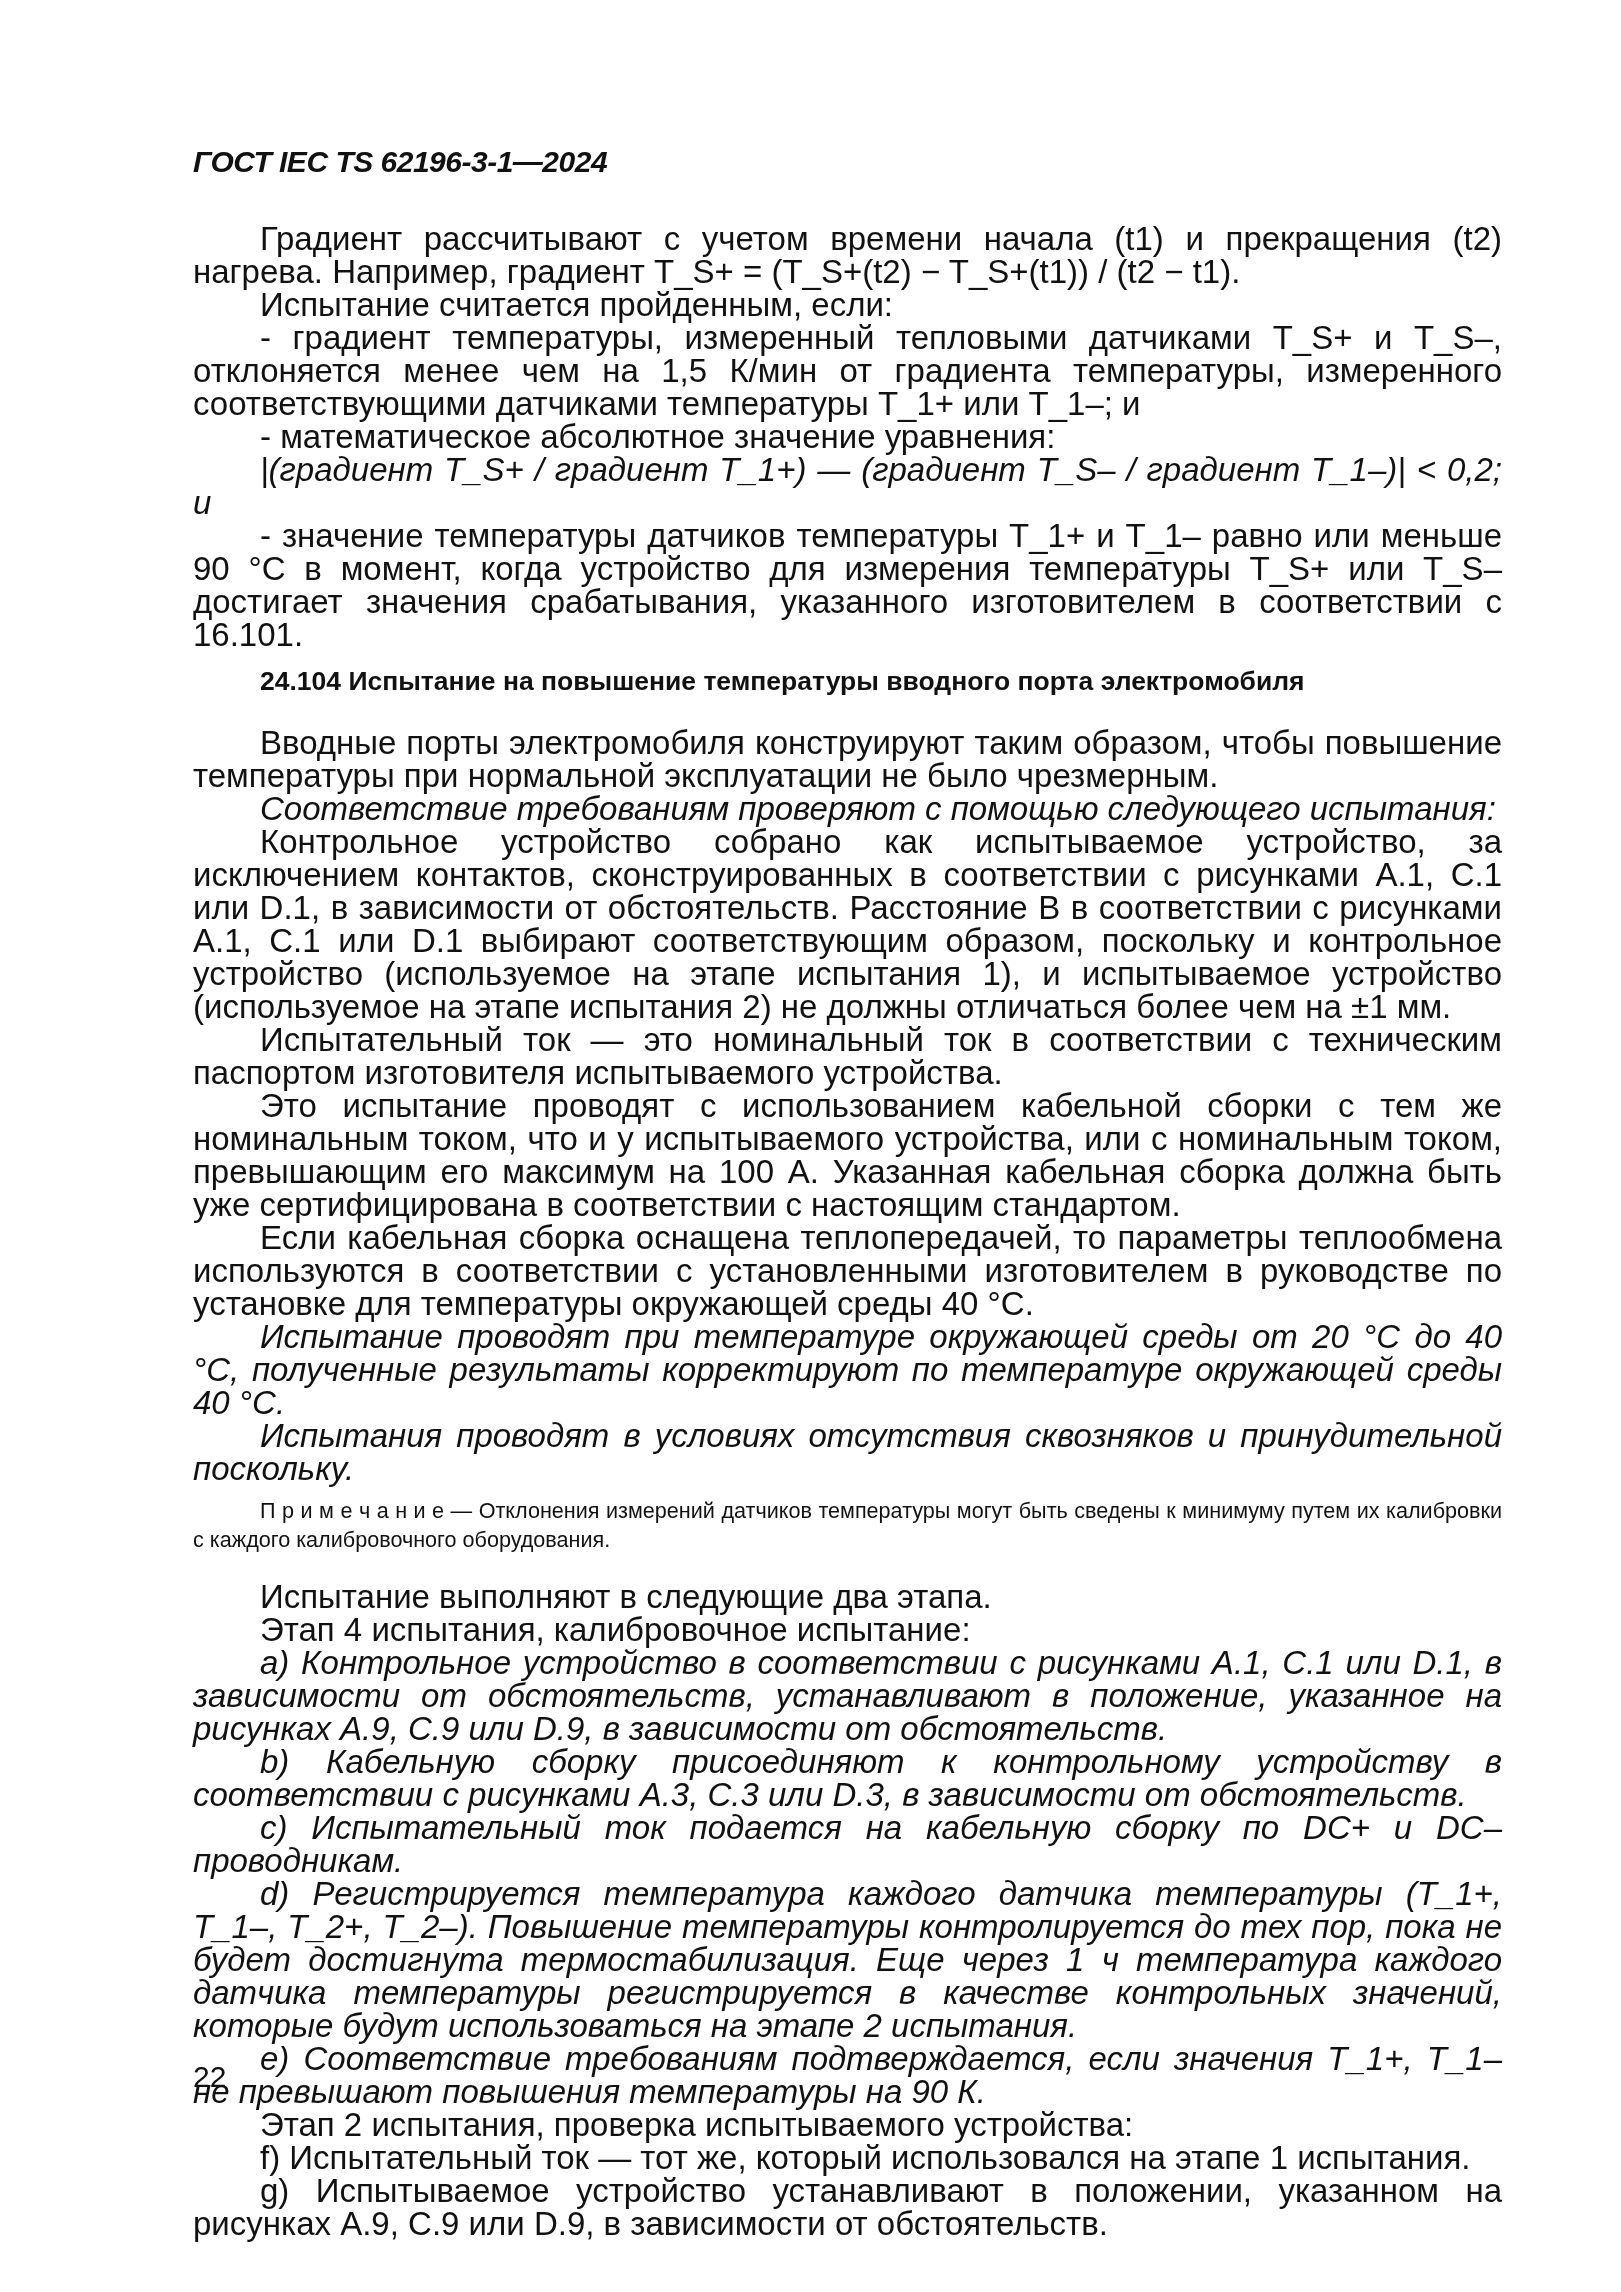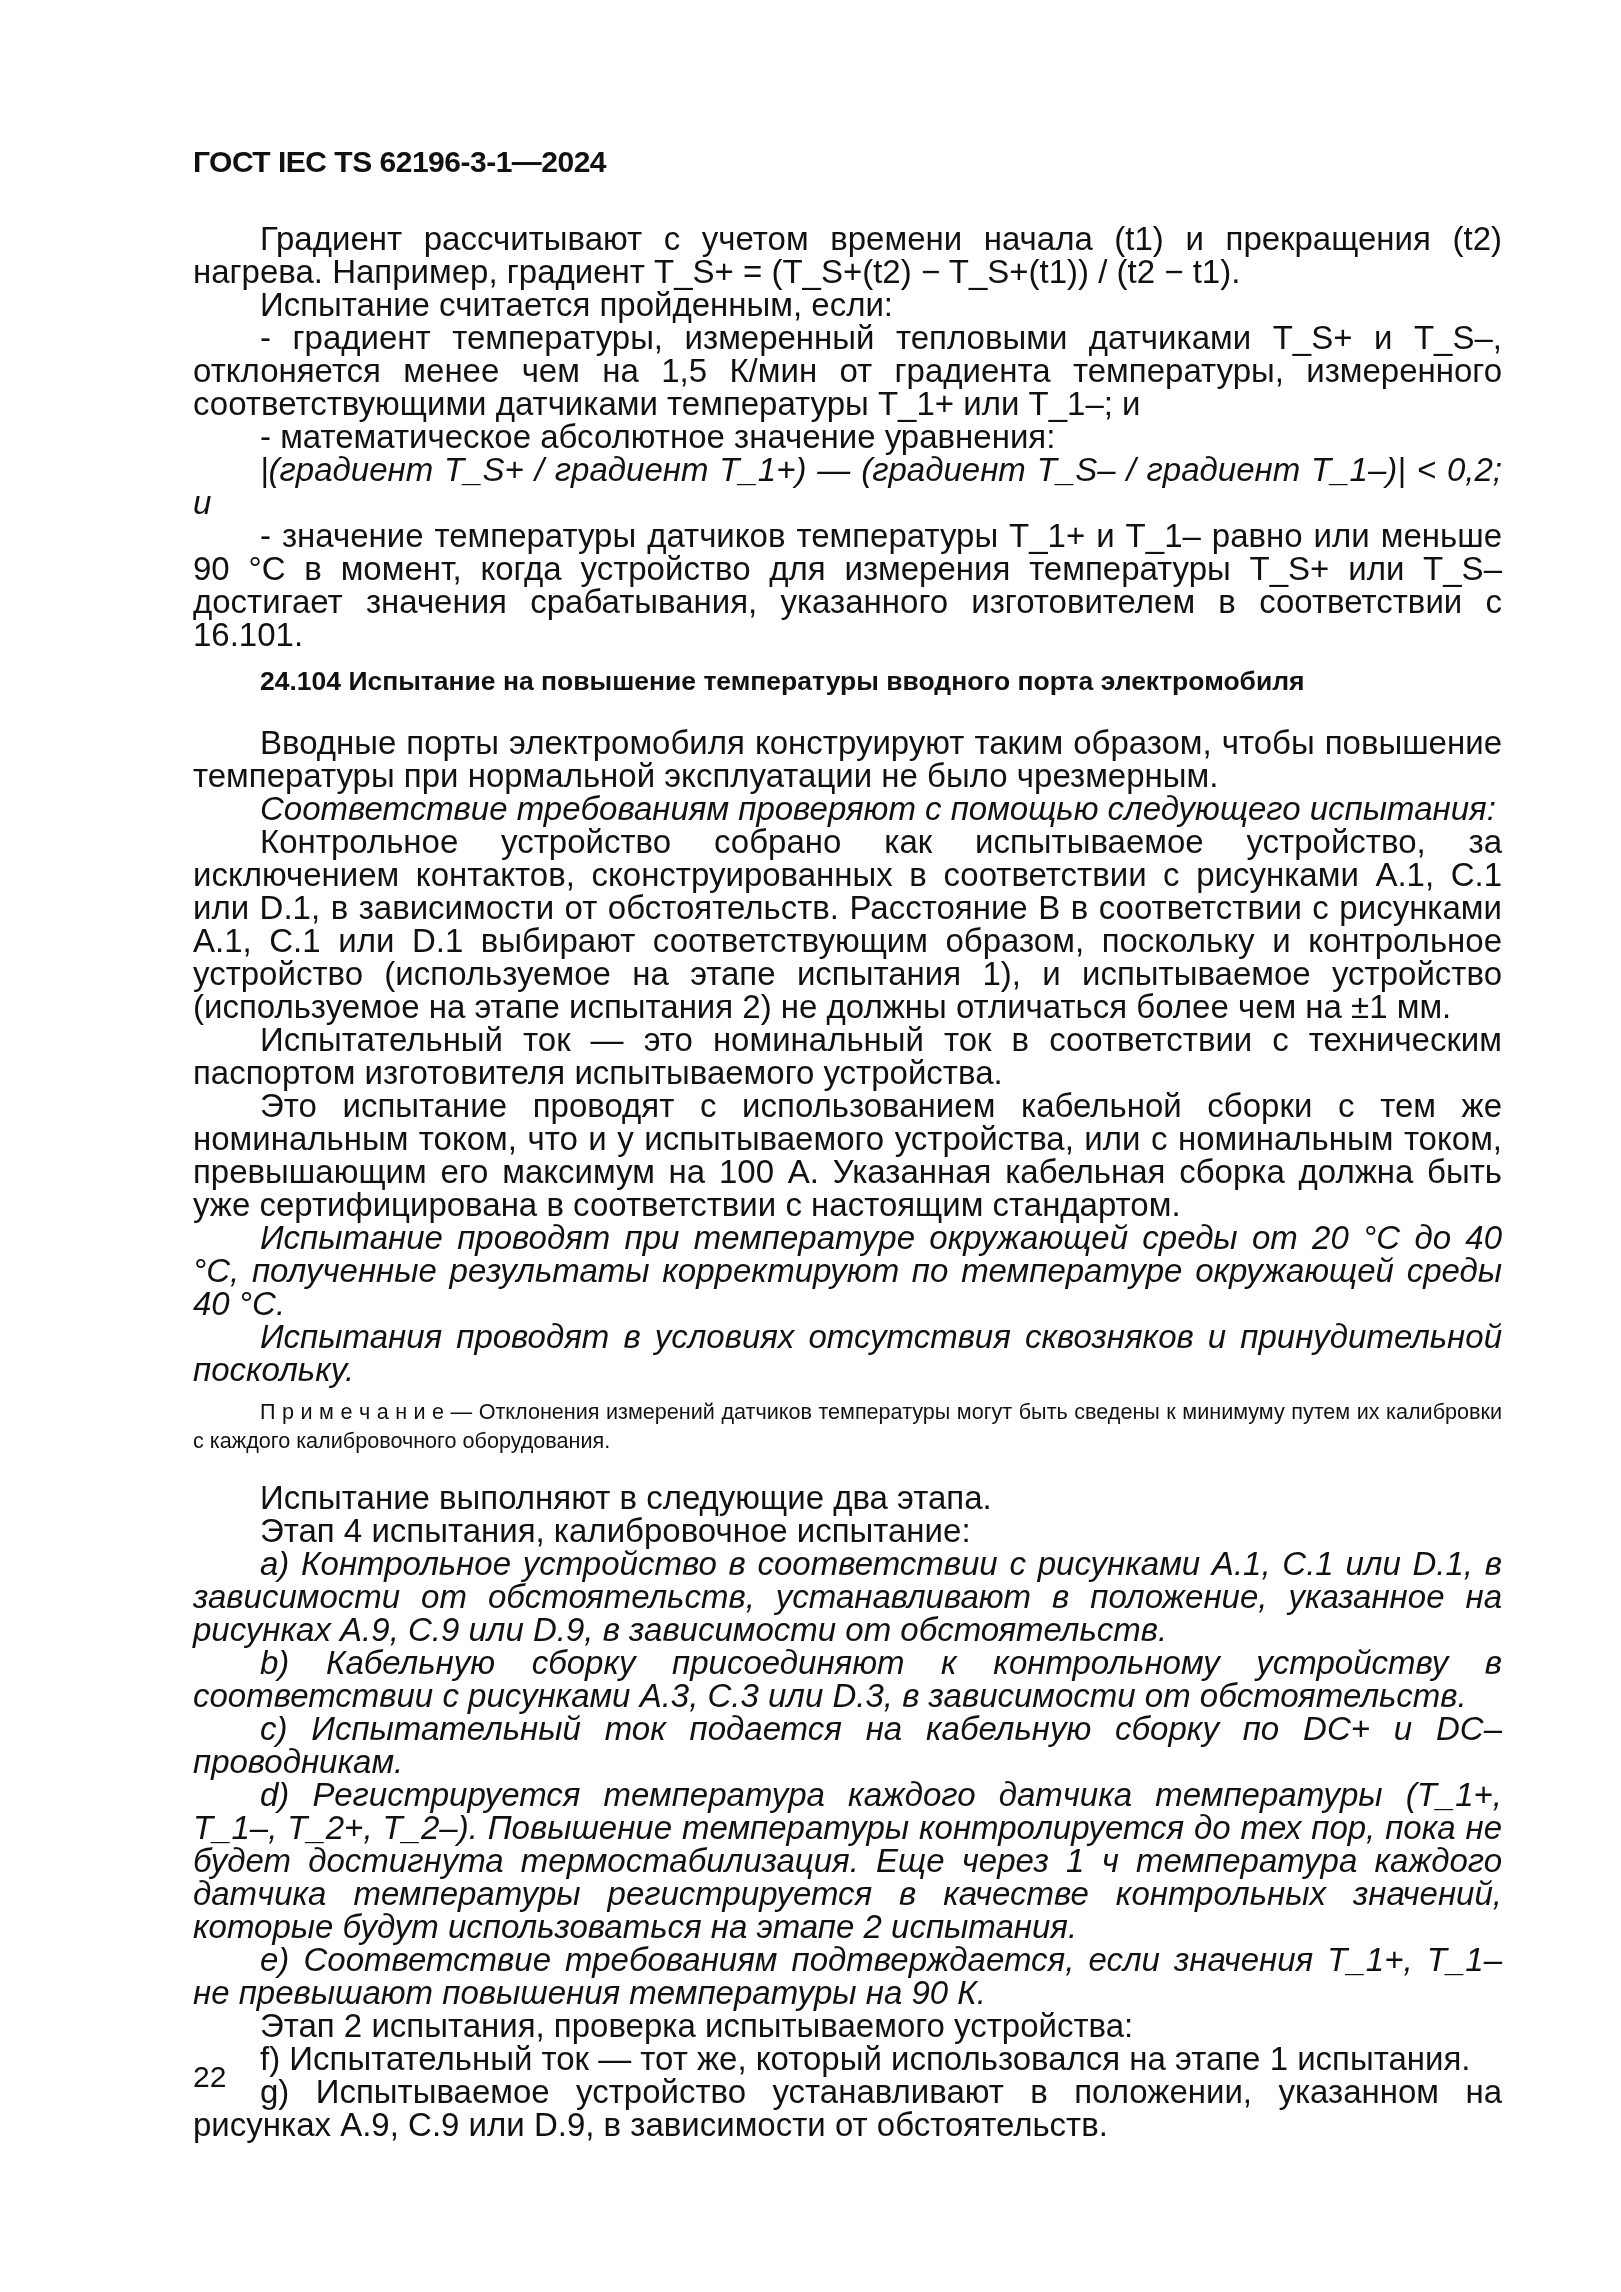--- a/index.html
+++ b/index.html
@@ -17,20 +17,21 @@
     overflow: hidden;
   }
   .running-header {
     position: absolute;
     left: 193px;
     top: 145px;
     font-size: 30px;
     font-weight: 700;
     letter-spacing: -0.5px;
     white-space: nowrap;
+    font-style: italic;
   }
   .content {
     position: absolute;
     left: 193px;
     top: 222px;
     width: 1309px;
   }
   .content p {
     margin: 0;
     font-size: 33px;
@@ -76,20 +77,21 @@
     <p class="body">- градиент температуры, измеренный тепловыми датчиками T_S+ и T_S–, отклоняется менее чем на 1,5 К/мин от градиента температуры, измеренного соответствующими датчиками температуры T_1+ или T_1–; и</p>
     <p class="body">- математическое абсолютное значение уравнения:</p>
     <p class="italic">|(градиент T_S+ / градиент T_1+) — (градиент T_S– / градиент T_1–)| &lt; 0,2; и</p>
     <p class="body">- значение температуры датчиков температуры T_1+ и T_1– равно или меньше 90 °С в момент, когда устройство для измерения температуры T_S+ или T_S– достигает значения срабатывания, ука­занного изготовителем в соответствии с 16.101.</p>
     <p class="heading">24.104 Испытание на повышение температуры вводного порта электромобиля</p>
     <p class="body">Вводные порты электромобиля конструируют таким образом, чтобы повышение температуры при нормальной эксплуатации не было чрезмерным.</p>
     <p class="italic">Соответствие требованиям проверяют с помощью следующего испытания:</p>
     <p class="body">Контрольное устройство собрано как испытываемое устройство, за исключением контактов, скон­струированных в соответствии с рисунками A.1, C.1 или D.1, в зависимости от обстоятельств. Рассто­яние B в соответствии с рисунками A.1, C.1 или D.1 выбирают соответствующим образом, поскольку и контрольное устройство (используемое на этапе испытания 1), и испытываемое устройство (использу­емое на этапе испытания 2) не должны отличаться более чем на ±1 мм.</p>
     <p class="body">Испытательный ток — это номинальный ток в соответствии с техническим паспортом изготовителя испытываемого устройства.</p>
     <p class="body">Это испытание проводят с использованием кабельной сборки с тем же номинальным током, что и у испытываемого устройства, или с номинальным током, превышающим его максимум на 100 А. Ука­занная кабельная сборка должна быть уже сертифицирована в соответствии с настоящим стандартом.</p>
+    <p class="body">Если кабельная сборка оснащена теплопередачей, то параметры теплообмена используются в соответствии с установленными изготовителем в руководстве по установке для температуры окружаю­щей среды 40 °С.</p>
     <p class="italic">Испытание проводят при температуре окружающей среды от 20 °С до 40 °С, полученные ре­зультаты корректируют по температуре окружающей среды 40 °С.</p>
     <p class="italic">Испытания проводят в условиях отсутствия сквозняков и принудительной поскольку.</p>
     <p class="note">П р и м е ч а н и е  —  Отклонения измерений датчиков температуры могут быть сведены к минимуму путем их калибровки с каждого калибровочного оборудования.</p>
     <p class="body">Испытание выполняют в следующие два этапа.</p>
     <p class="body">Этап 4 испытания, калибровочное испытание:</p>
     <p class="italic">a) Контрольное устройство в соответствии с рисунками A.1, C.1 или D.1, в зависимости от обстоятельств, устанавливают в положение, указанное на рисунках A.9, C.9 или D.9, в зависимости от обстоятельств.</p>
     <p class="italic">b) Кабельную сборку присоединяют к контрольному устройству в соответствии с рисунка­ми A.3, C.3 или D.3, в зависимости от обстоятельств.</p>
     <p class="italic">c) Испытательный ток подается на кабельную сборку по DC+ и DC– проводникам.</p>
     <p class="italic">d) Регистрируется температура каждого датчика температуры (T_1+, T_1–, T_2+, T_2–). Повышение температуры контролируется до тех пор, пока не будет достигнута термостаби­лизация. Еще через 1 ч температура каждого датчика температуры регистрируется в качестве контрольных значений, которые будут использоваться на этапе 2 испытания.</p>
     <p class="italic">e) Соответствие требованиям подтверждается, если значения T_1+, T_1– не превышают по­вышения температуры на 90 К.</p>

